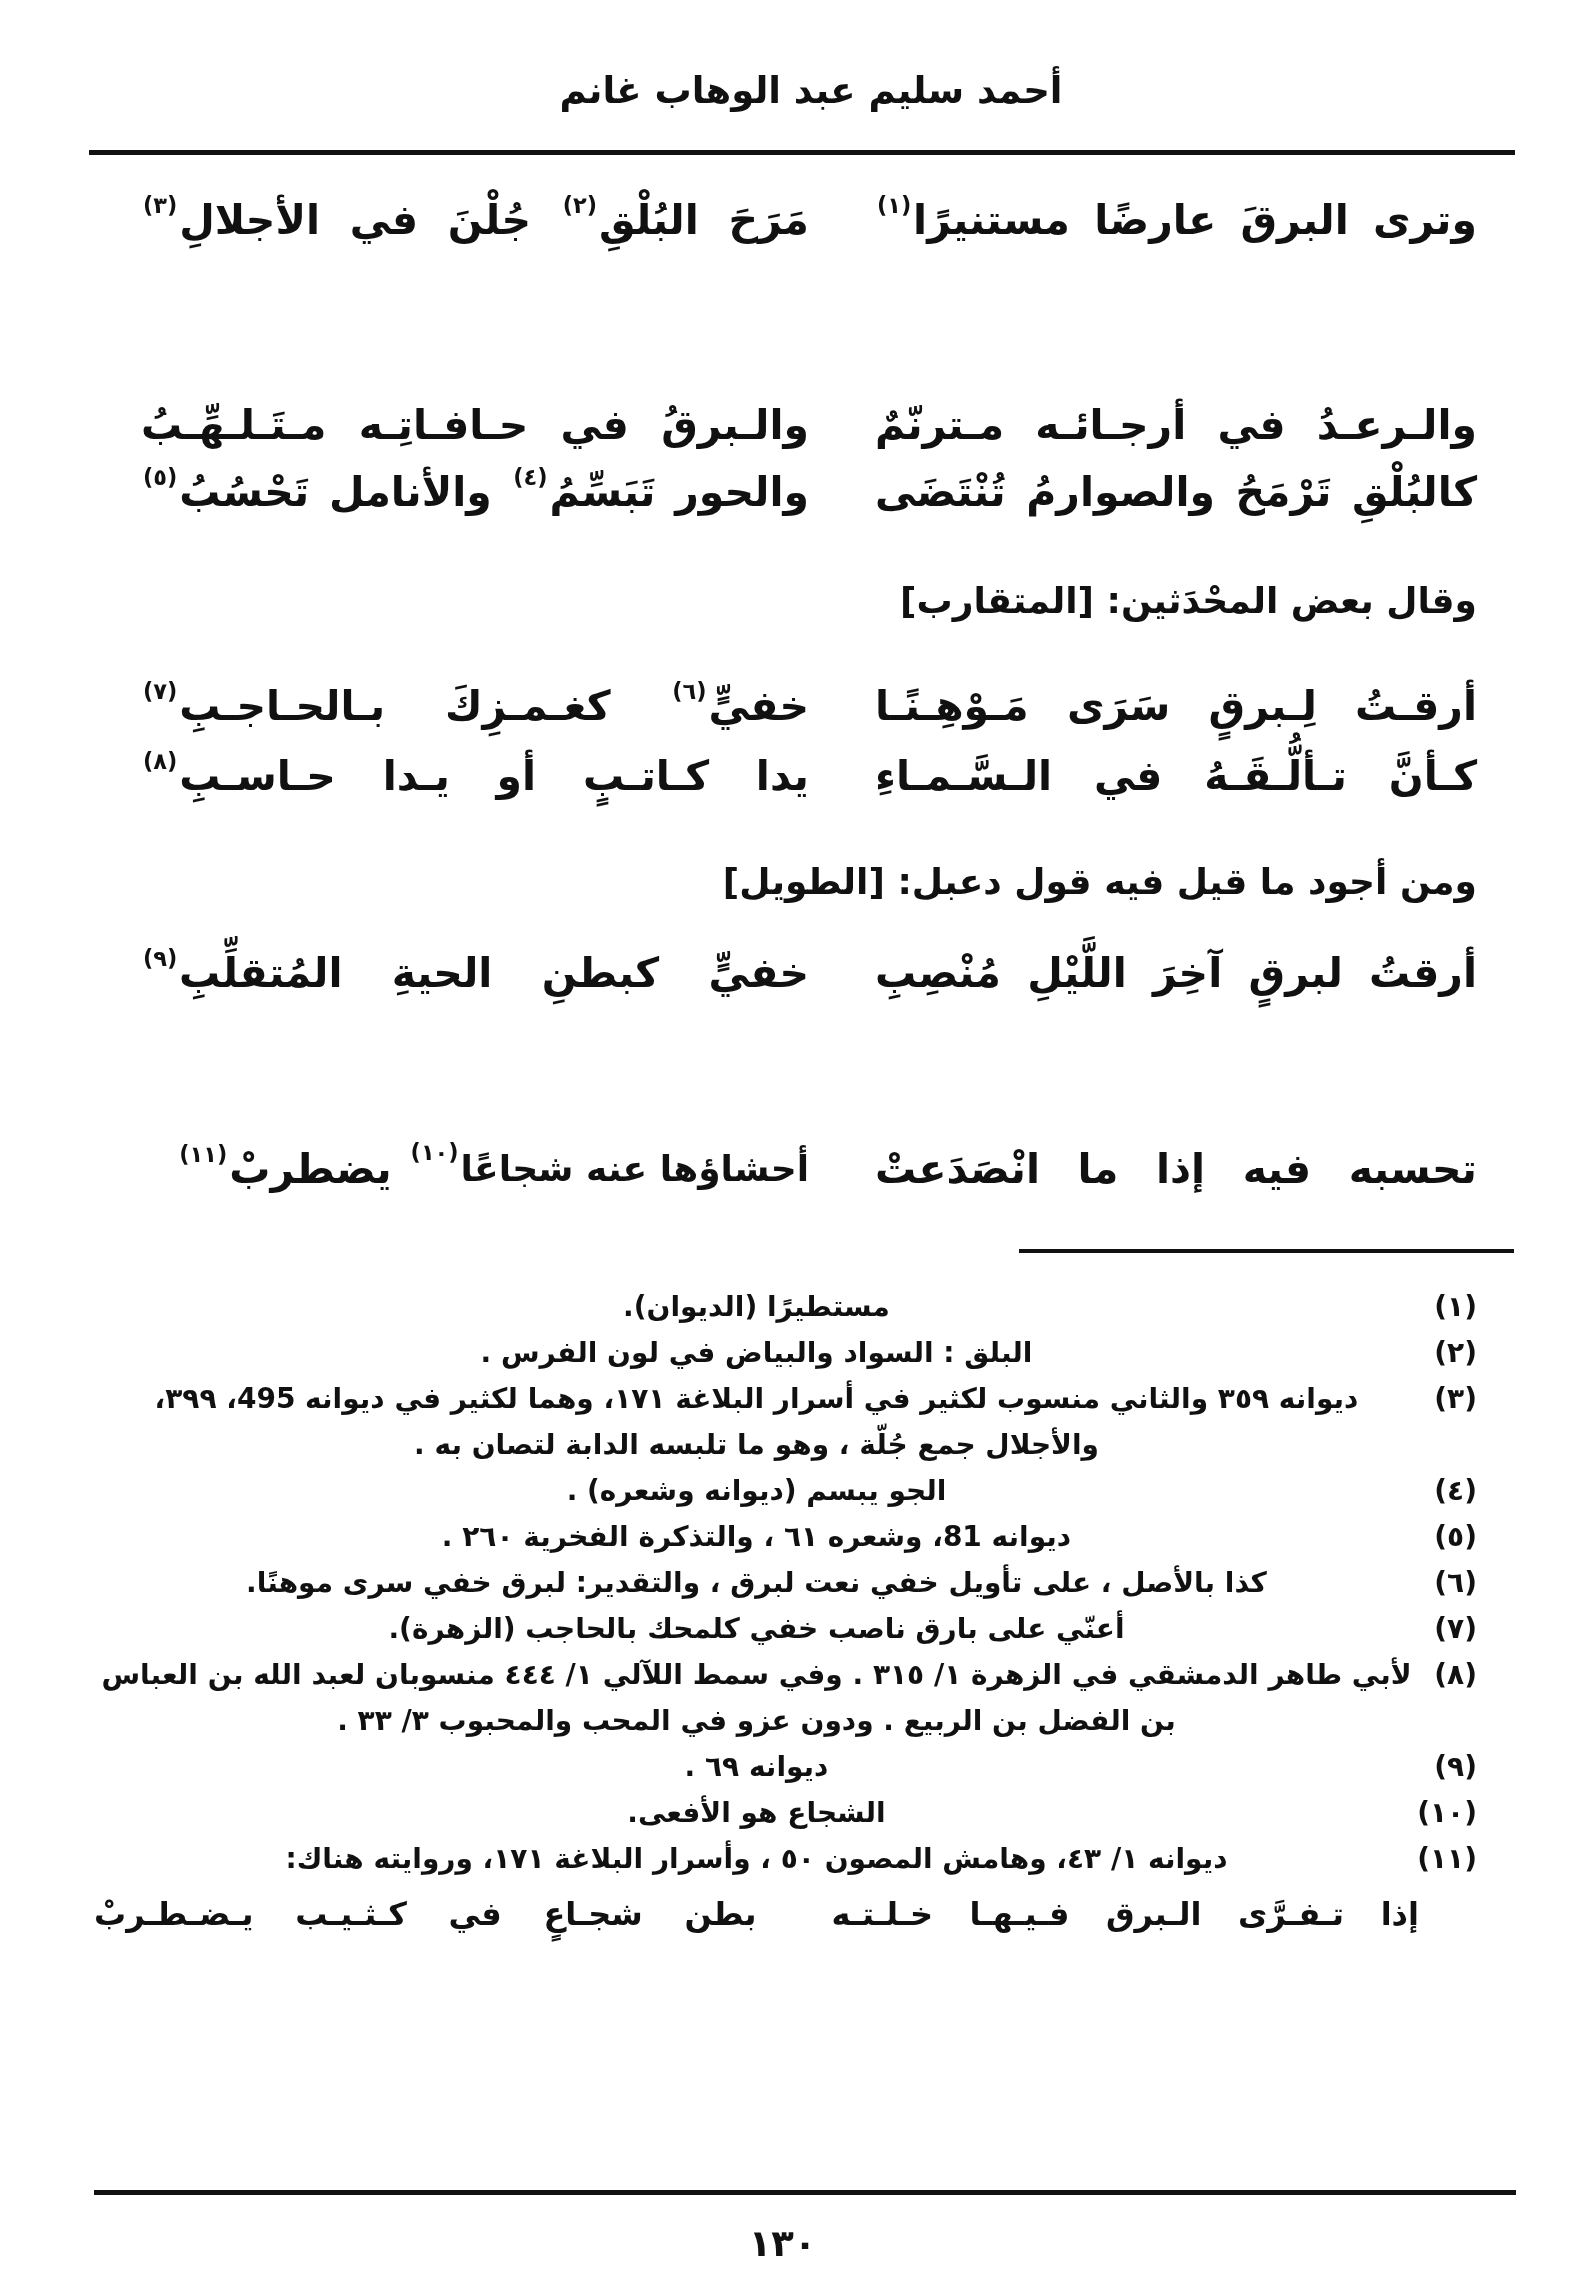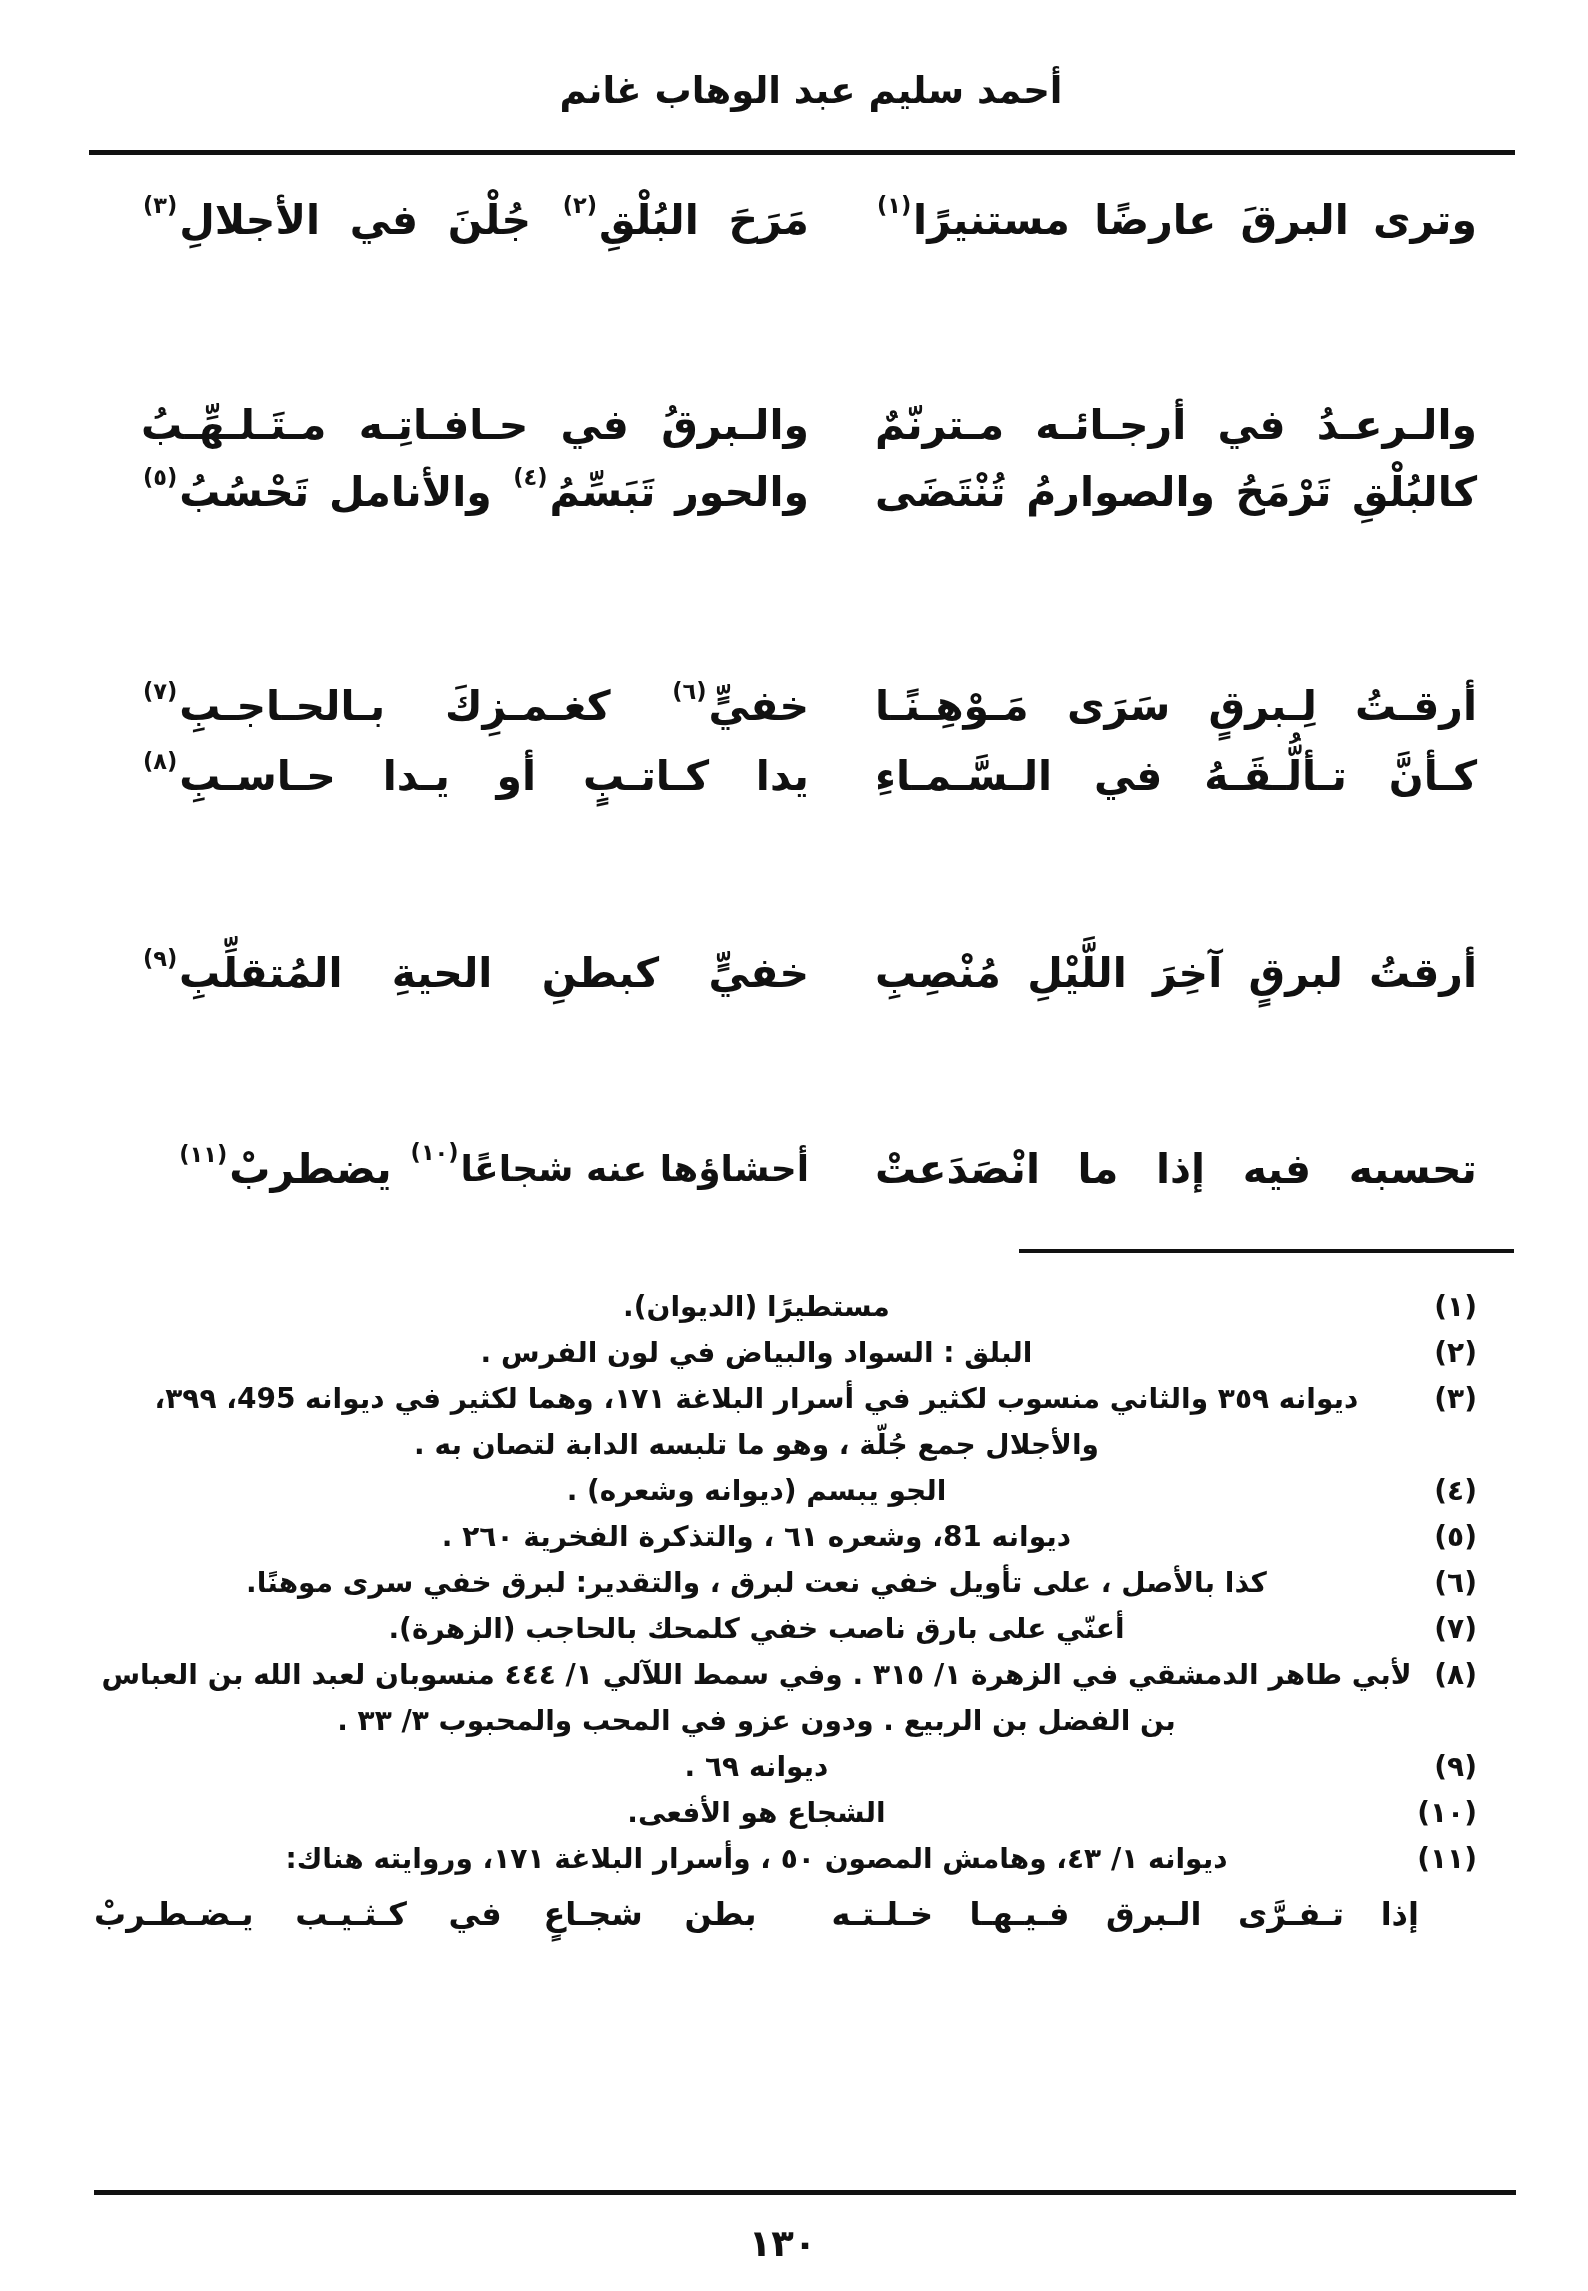--- a/index.html
+++ b/index.html
@@ -87,20 +87,21 @@
       <span class="w">تُنْتَضَى</span>
     </div>
     <div class="hemi second">
       <span class="w">والحور</span>
       <span class="w"><span>تَبَسِّمُ</span><sup class="fnref">(٤)</sup></span>
       <span class="w">والأنامل</span>
       <span class="w"><span>تَحْسُبُ</span><sup class="fnref">(٥)</sup></span>
     </div>
   </div>
 
+  <div class="line intro" style="top:573px;">وقال بعض المحْدَثين: [المتقارب]</div>
 
   <div class="line verse" style="top:673px;">
     <div class="hemi first">
       <span class="w">أرقـتُ</span>
       <span class="w">لِـبرقٍ</span>
       <span class="w">سَرَى</span>
       <span class="w">مَـوْهِـنًـا</span>
     </div>
     <div class="hemi second">
       <span class="w"><span>خفيٍّ</span><sup class="fnref">(٦)</sup></span>
@@ -118,20 +119,21 @@
     </div>
     <div class="hemi second">
       <span class="w">يدا</span>
       <span class="w">كـاتـبٍ</span>
       <span class="w">أو</span>
       <span class="w">يـدا</span>
       <span class="w"><span>حـاسـبِ</span><sup class="fnref">(٨)</sup></span>
     </div>
   </div>
 
+  <div class="line intro" style="top:854px;">ومن أجود ما قيل فيه قول دعبل: [الطويل]</div>
 
   <div class="line verse" style="top:940px;">
     <div class="hemi first">
       <span class="w">أرقتُ</span>
       <span class="w">لبرقٍ</span>
       <span class="w">آخِرَ</span>
       <span class="w">اللَّيْلِ</span>
       <span class="w">مُنْصِبِ</span>
     </div>
     <div class="hemi second">

